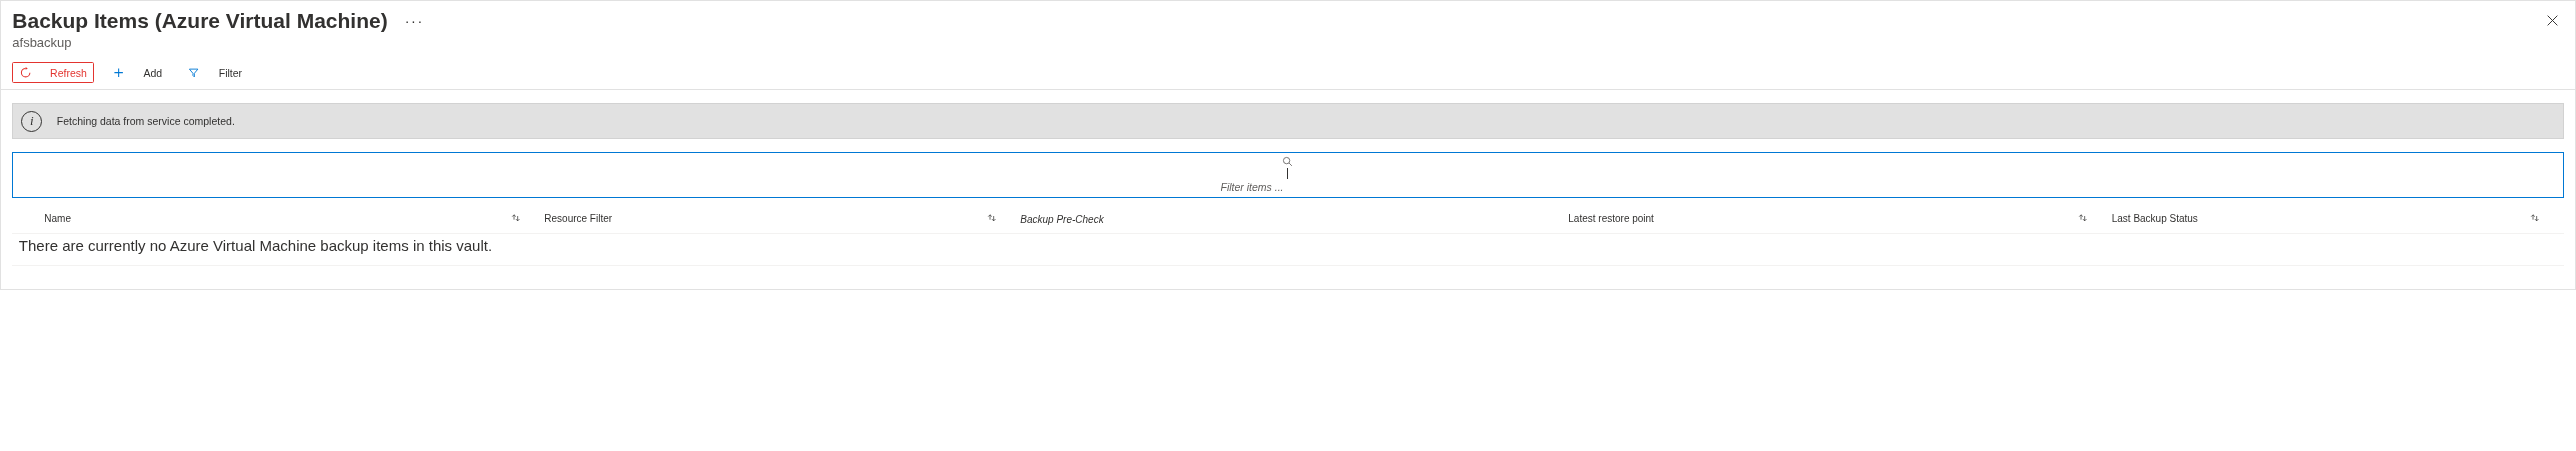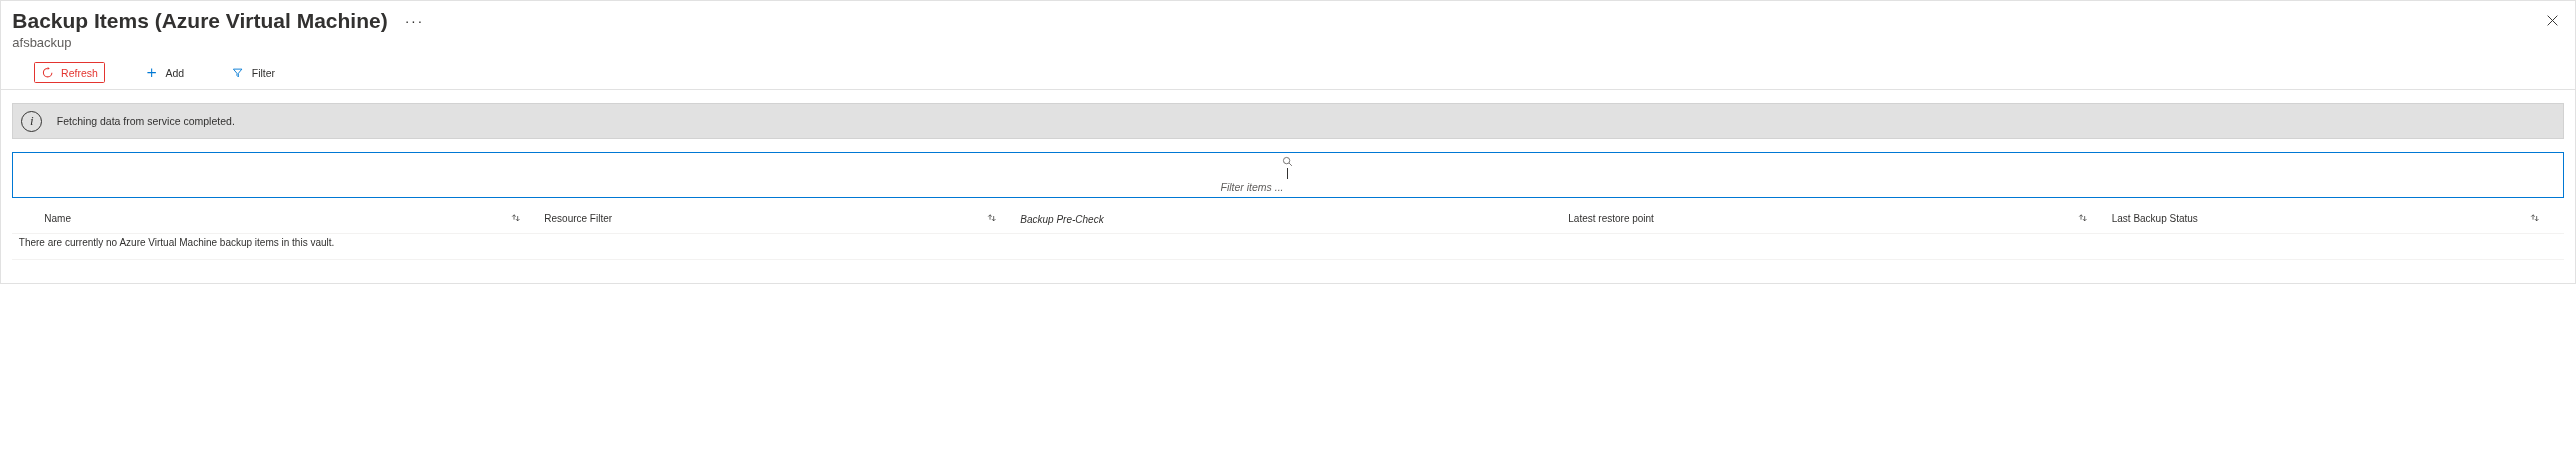--- a/index.html
+++ b/index.html
@@ -32,29 +32,28 @@
     align-items: center;
     gap: 11.3px;
     padding: 4.8px 0 6.5px 0;
     border-bottom: 0.8px solid #e1e1e1;
     margin: 0 -11.3px;
     padding-left: 11.3px;
   }
   .tool-btn {
     display: inline-flex;
     align-items: center;
-    gap: 8px;
+    gap: 19px;
     padding: 3.2px 6.5px;
     border: 0.8px solid transparent;
     background: transparent;
     font-family: inherit;
     font-size: 10.5px;
     color: #323130;
     cursor: pointer;
-    margin-left: 22px;
   }
   .tool-btn.refresh {
     border: 1.6px solid #e3342f;
     border-radius: 1.6px;
     color: #e3342f;
   }
   .tool-btn .ic { display:inline-flex; }
   .tool-btn.add-btn .ic svg, .tool-btn.filter-btn .ic svg { stroke:#0078d4; fill:#0078d4; }
   .info-bar {
     display: flex;
@@ -97,21 +96,21 @@
   .col.name { width: 500px; }
   .col.rg   { width: 476px; }
   .col.pre  { width: 548px; font-style: italic; }
   .col.last { width: 452px; }
   .col.restore { flex:1; }
   .sort-ic { margin-left:auto; padding-right:24px; cursor:pointer; }
   .empty-msg {
     padding: 3.2px 0 11.3px 6.5px;
     border-top: 0.8px solid #f3f2f1;
     border-bottom: 0.8px solid #f3f2f1;
-    font-size:10px;
+    font-size:15px;
     color:#323130;
   }
   .footer-gap { height: 22.6px; }
 </style>
 </head>
 <body>
 
 <div class="blade">
 
   <div class="close-x">

